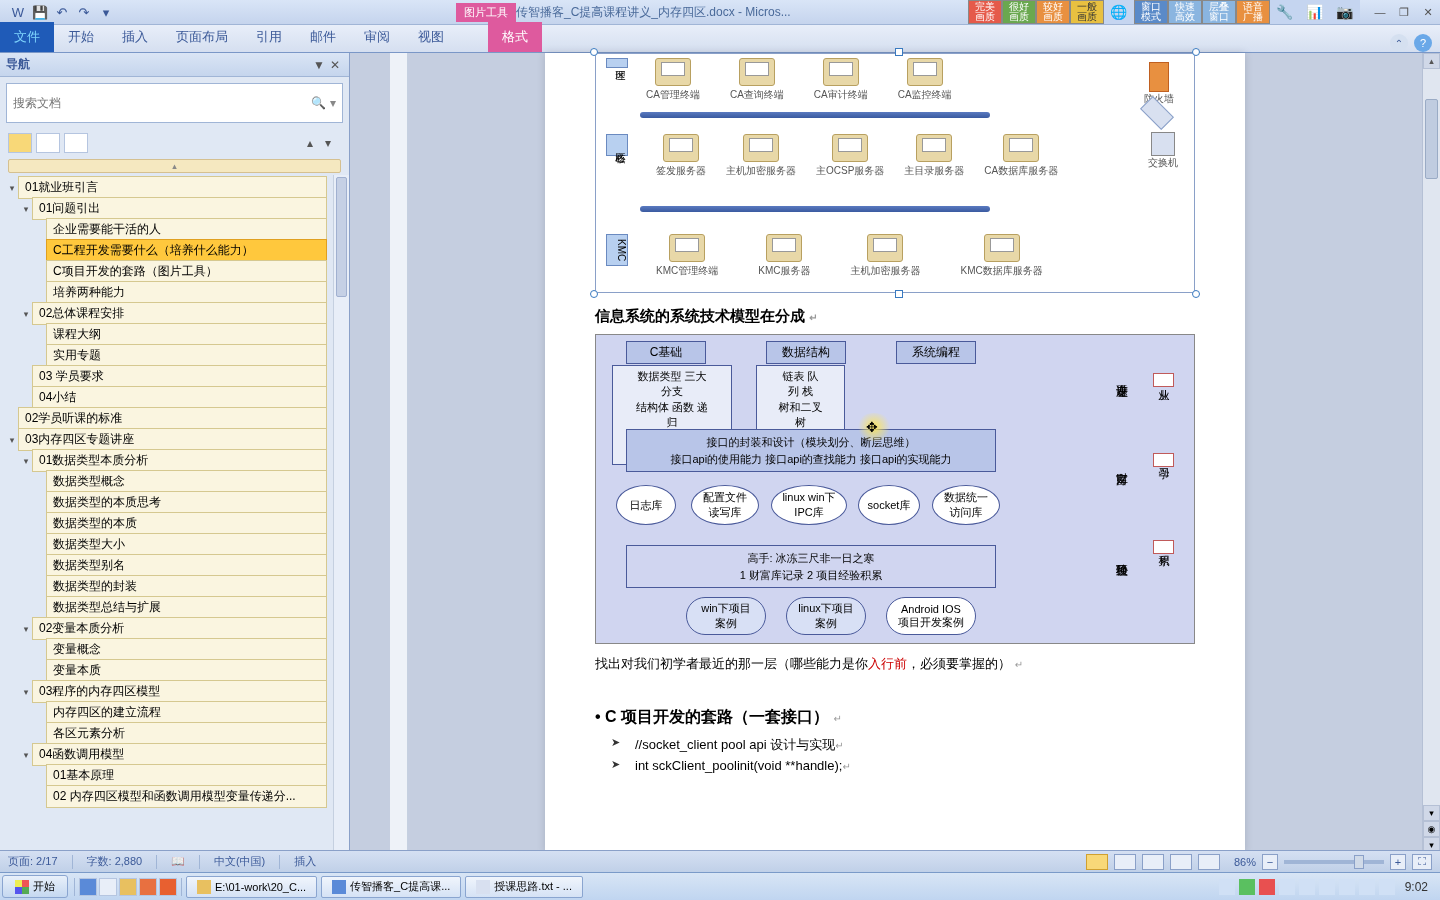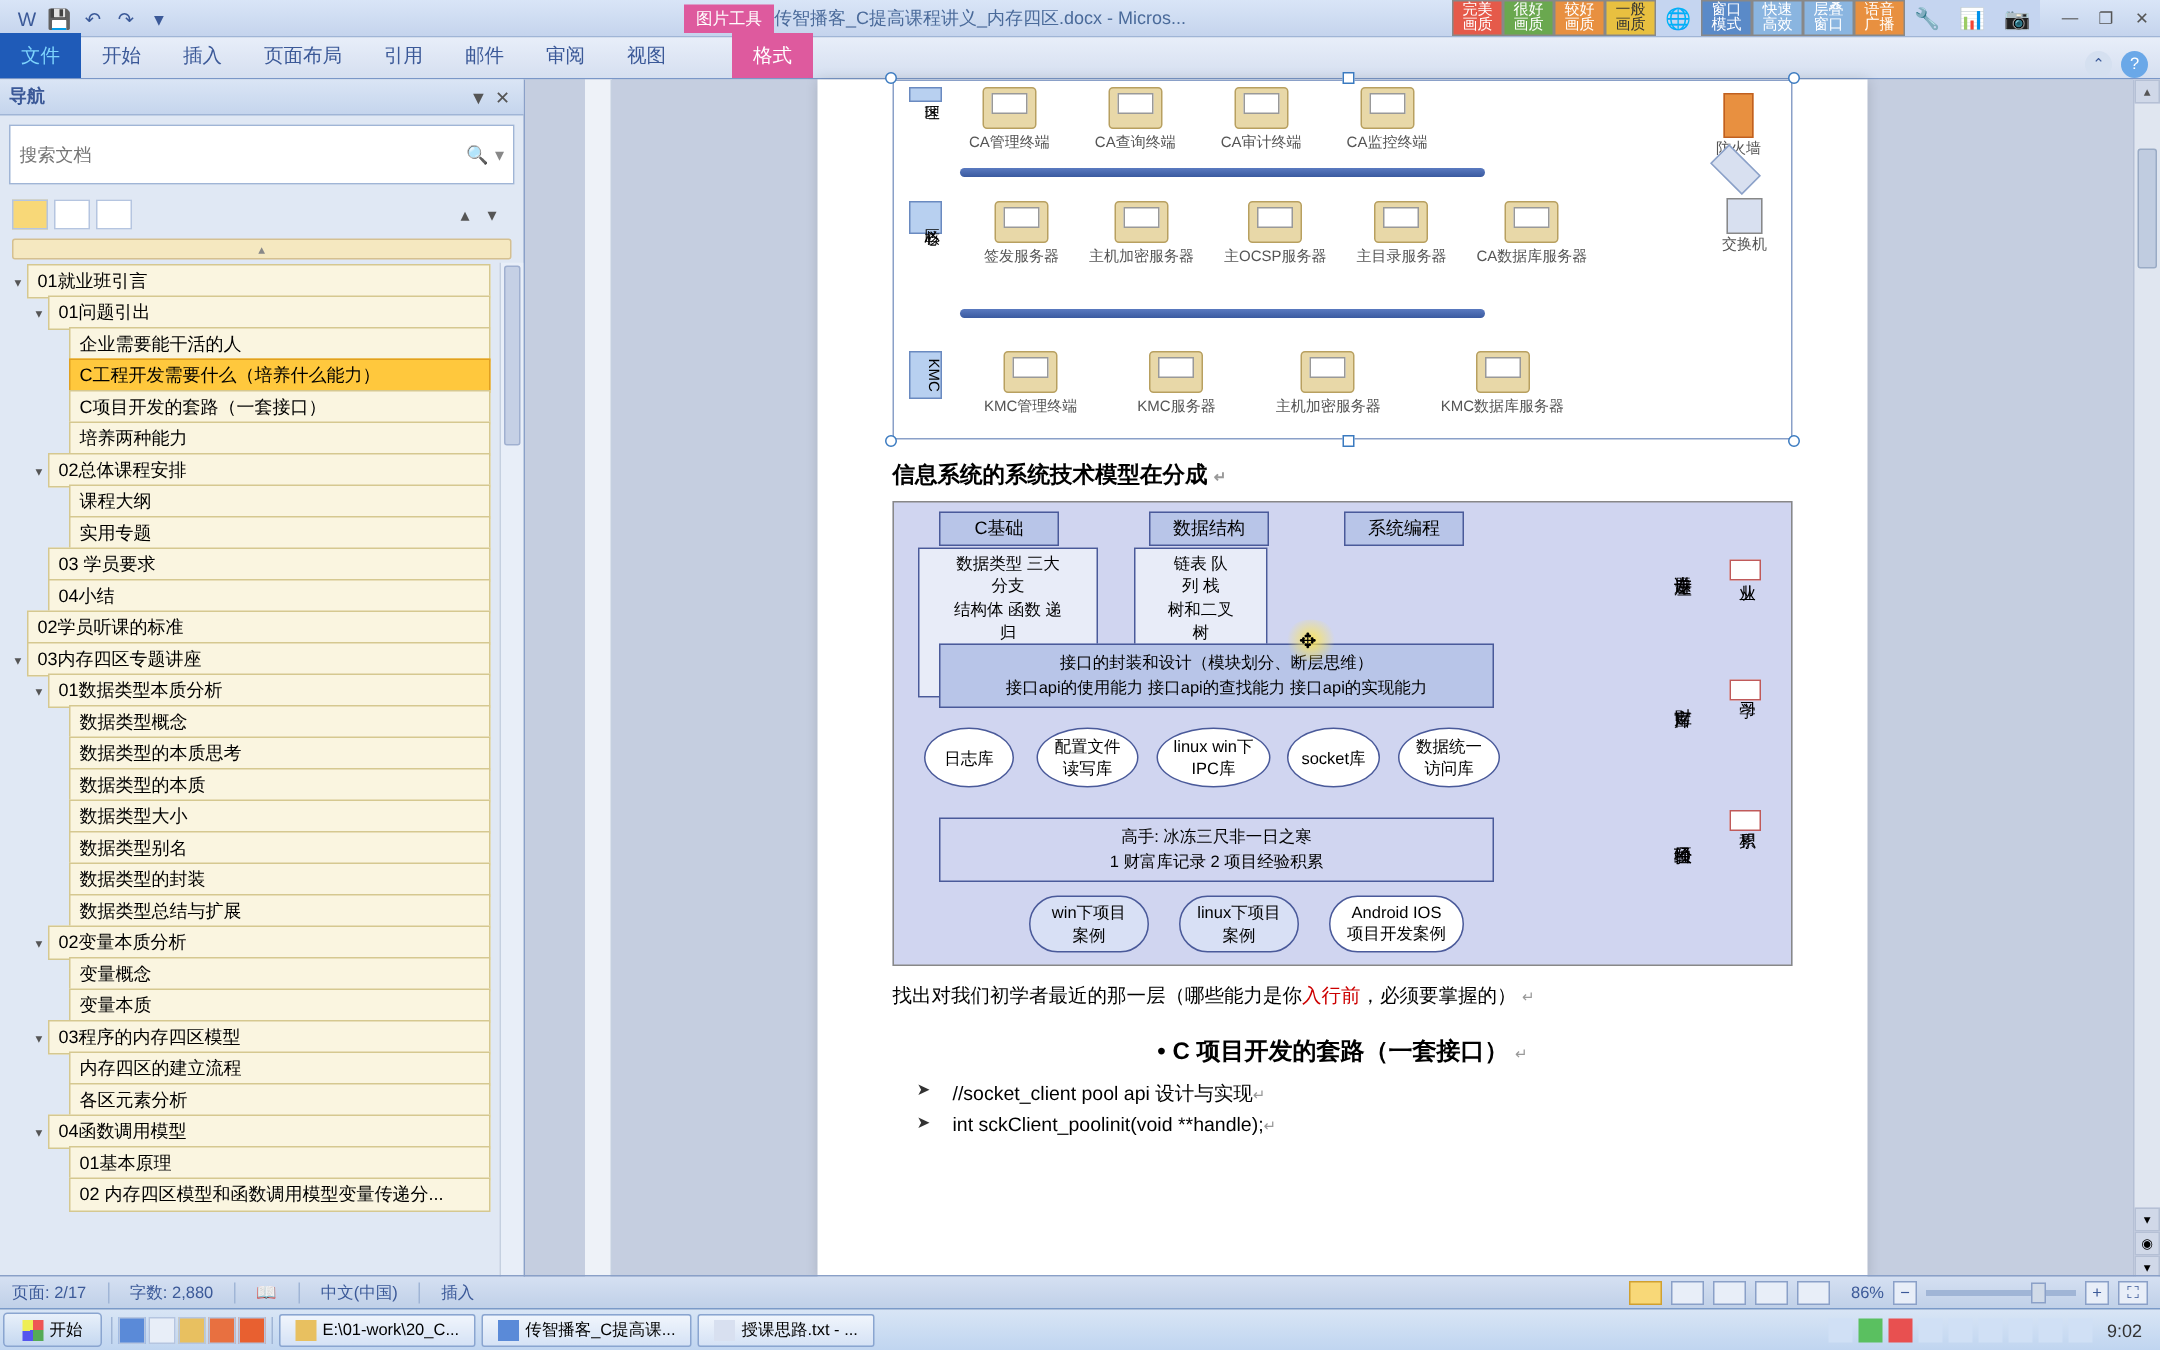--- a/index.html
+++ b/index.html
@@ -94,21 +94,21 @@
 .d2-arrow-big { position: absolute; background: #b8c5e8; border: 1px solid #4a5a9a; font-size: 11px; text-align: center; padding: 4px; }
 .d2-roundbox { position: absolute; border: 1px solid #4a5a9a; background: #fff; border-radius: 50%; font-size: 11px; display: flex; align-items: center; justify-content: center; text-align: center; padding: 2px; }
 .d2-ovalbox { position: absolute; border: 1px solid #4a5a9a; background: #d8e0f5; border-radius: 20px; font-size: 11px; display: flex; align-items: center; justify-content: center; text-align: center; padding: 4px; }
 .d2-sidebox { position: absolute; border: 1px solid #c05a5a; background: #fff; font-size: 11px; writing-mode: vertical-rl; padding: 6px 2px; }
 .d2-sidelabel { position: absolute; font-size: 12px; writing-mode: vertical-rl; }
 .cursor-highlight { position: absolute; width: 36px; height: 28px; background: radial-gradient(circle, rgba(255,230,80,0.9) 0%, rgba(255,230,80,0) 70%); border-radius: 50%; pointer-events: none; }
 .cursor-arrow { position: absolute; font-size: 14px; color: #000; }
 
 .body-text { margin: 10px 50px; font-size: 13px; line-height: 1.6; }
 .body-text .red { color: #c00; }
-.bullet-h { font-size: 16px; font-weight: bold; margin: 16px 50px 8px; text-align: center; }
+.bullet-h { font-size: 16px; font-weight: bold; margin: 32px 50px 8px; }
 .bullet-item { margin: 4px 50px 4px 90px; font-size: 13px; position: relative; }
 .bullet-item::before { content: '➤'; position: absolute; left: -24px; color: #333; font-size: 11px; }
 
 
 .statusbar { position: fixed; bottom: 28px; left: 0; right: 0; height: 22px; background: linear-gradient(#d5e0f2, #c0d0e8); border-top: 1px solid #8aa0c8; display: flex; align-items: center; font-size: 11px; color: #3b5998; padding: 0 8px; gap: 14px; }
 .statusbar .sep { width: 1px; height: 14px; background: #a0b5d6; }
 .statusbar .right { margin-left: auto; display: flex; align-items: center; gap: 6px; }
 .view-btn { width: 22px; height: 16px; border: 1px solid #8aa0c8; background: #e8eef8; cursor: pointer; }
 .view-btn.active { background: #f8d878; border-color: #d0a030; }
 .zoom-bar { width: 100px; height: 4px; background: #a0b5d6; position: relative; }
@@ -225,21 +225,21 @@
           <div class="tree-item l3">
             <span class="caret"></span>
             <span class="box">企业需要能干活的人</span>
           </div>
           <div class="tree-item l3 selected">
             <span class="caret"></span>
             <span class="box">C工程开发需要什么（培养什么能力）</span>
           </div>
           <div class="tree-item l3">
             <span class="caret"></span>
-            <span class="box">C项目开发的套路（一套接口）</span>
+            <span class="box">C项目开发的套路（图片工具）</span>
           </div>
           <div class="tree-item l3">
             <span class="caret"></span>
             <span class="box">培养两种能力</span>
           </div>
           <div class="tree-item l2">
             <span class="caret">▾</span>
             <span class="box">02总体课程安排</span>
           </div>
           <div class="tree-item l3">

